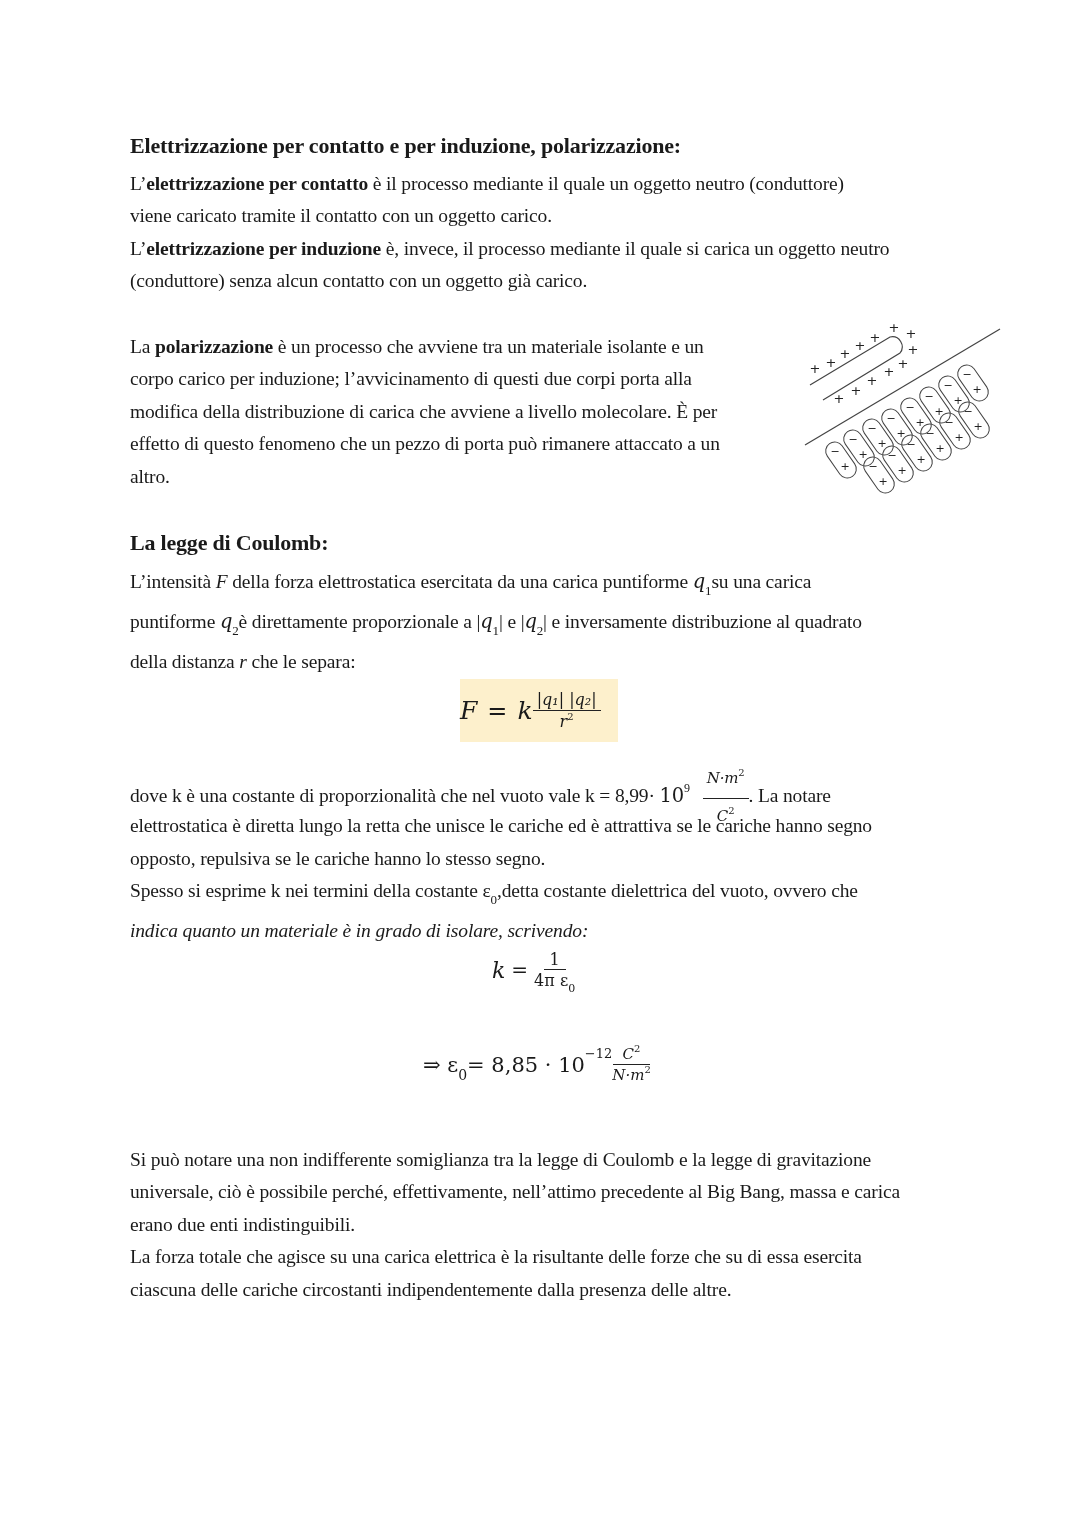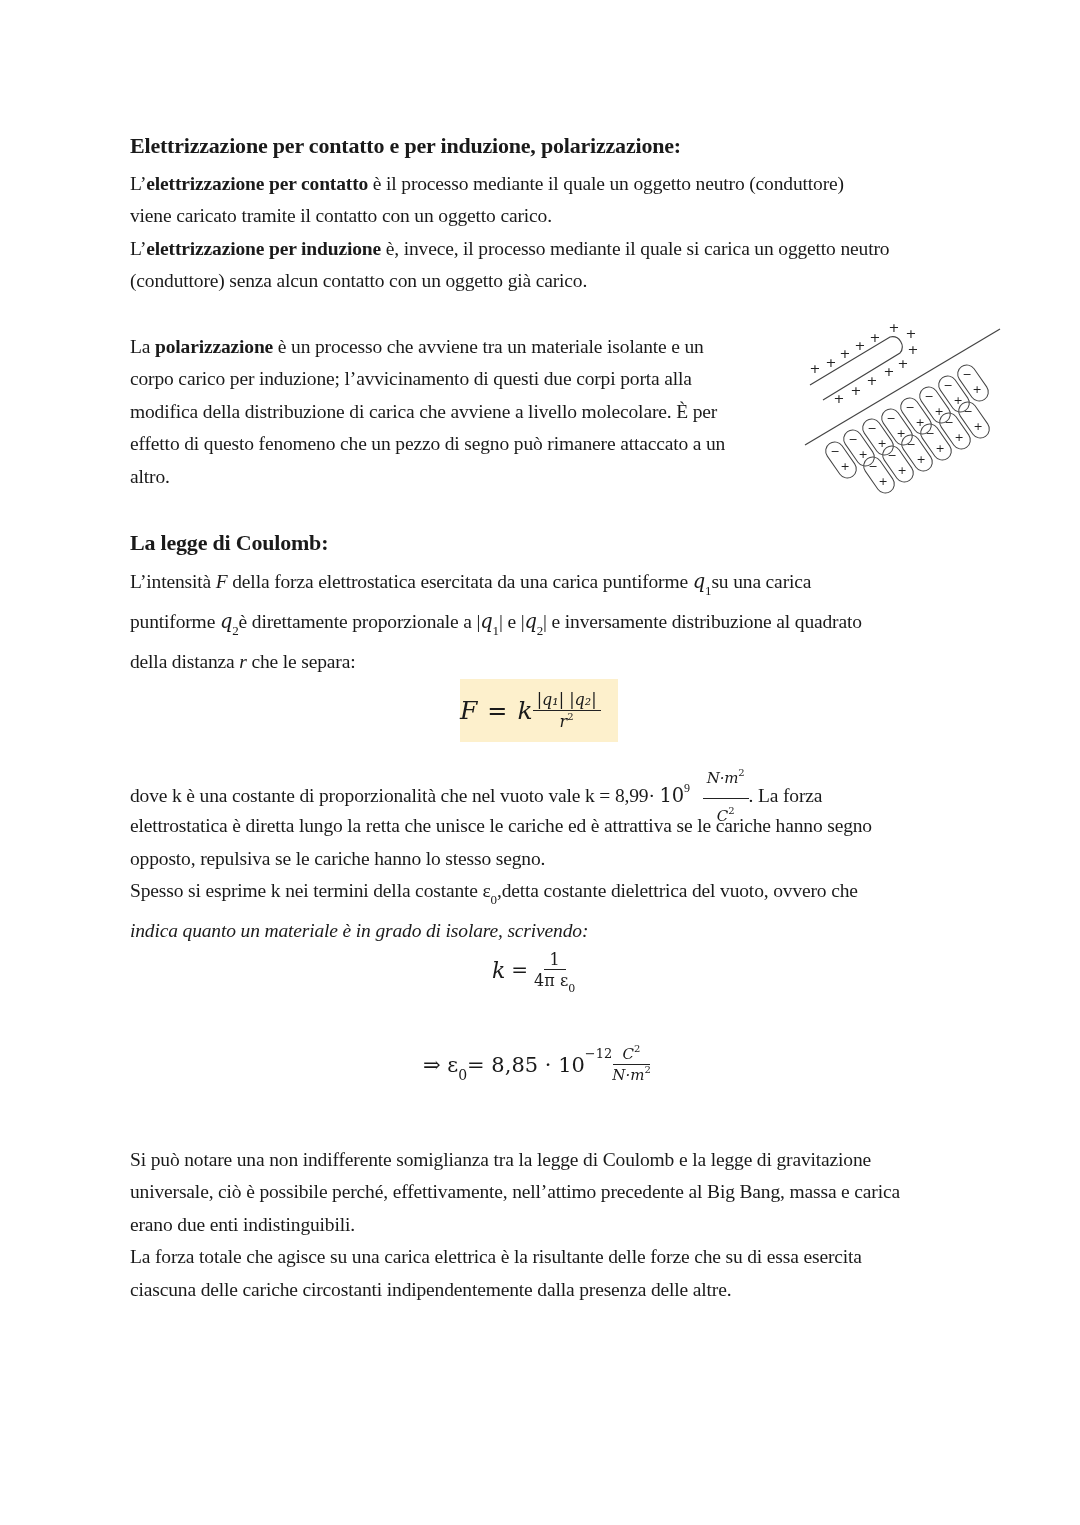--- a/index.html
+++ b/index.html
@@ -34,21 +34,21 @@
 <div class="abs p" style="top:233px;">
   <span>L’</span><b>elettrizzazione per induzione</b><span> è, invece, il processo mediante il quale si carica un oggetto neutro</span>
 </div>
 <div class="abs p" style="top:265px;">(conduttore) senza alcun contatto con un oggetto già carico.</div>
 
 <div class="abs p" style="top:331px;">
   <span>La </span><b>polarizzazione</b><span> è un processo che avviene tra un materiale isolante e un</span>
 </div>
 <div class="abs p" style="top:363px;">corpo carico per induzione; l’avvicinamento di questi due corpi porta alla</div>
 <div class="abs p" style="top:396px;">modifica della distribuzione di carica che avviene a livello molecolare. È per</div>
-<div class="abs p" style="top:428px;">effetto di questo fenomeno che un pezzo di segno può rimanere attaccato a un</div>
+<div class="abs p" style="top:428px;">effetto di questo fenomeno che un pezzo di porta può rimanere attaccato a un</div>
 <div class="abs p" style="top:461px;">altro.</div>
 
 <svg class="abs" style="left:795px; top:315px;" width="215" height="185" viewBox="0 0 215 185">
   <g stroke="#444" stroke-width="1.2" fill="none">
 
     <path d="M15 70 L95 22 A10 10 0 0 1 105 38 L28 85"></path>
 
     <line x1="10" y1="130" x2="205" y2="14"></line>
   </g>
   <g font-family="DejaVu Sans, sans-serif" font-size="13" fill="#222" text-anchor="middle">
@@ -162,21 +162,21 @@
     <span class="num math">|q₁|  |q₂|</span>
     <span class="den math"><span>r</span><span style="font-size:10px; position:relative; top:-7px; font-style:normal;">2</span></span>
   </span>
 </div>
 
 <div class="abs p" style="top:762px;">
   <span>dove k è una costante di proporzionalità che nel vuoto vale k = 8,99· </span><span style="font-family:'DejaVu Serif',serif;">10</span><span class="sup">9</span>
   <span class="frac" style="font-size:15px; margin-left:8px;">
     <span class="num math" style="border-bottom-width:1.2px;"><span>N·m</span><span style="font-size:10px; position:relative; top:-7px; font-style:normal;">2</span></span>
     <span class="den math"><span>C</span><span style="font-size:10px; position:relative; top:-7px; font-style:normal;">2</span></span>
-  </span><span>. La forza</span>
+  </span><span>. La notare</span>
 </div>
 
 <div class="abs p" style="top:810px;">elettrostatica è diretta lungo la retta che unisce le cariche ed è attrattiva se le cariche hanno segno</div>
 <div class="abs p" style="top:843px;">opposto, repulsiva se le cariche hanno lo stesso segno.</div>
 <div class="abs p" style="top:875px;">
   <span>Spesso si esprime k nei termini della costante ε</span><span class="sub">0</span><span>,detta costante dielettrica del vuoto, ovvero che</span>
 </div>
 <div class="abs p" style="top:915px;font-style:italic;">indica quanto un materiale è in grado di isolare, scrivendo:</div>
 
 <div class="abs" style="left:492px; top:950px; display:flex; align-items:center;">

